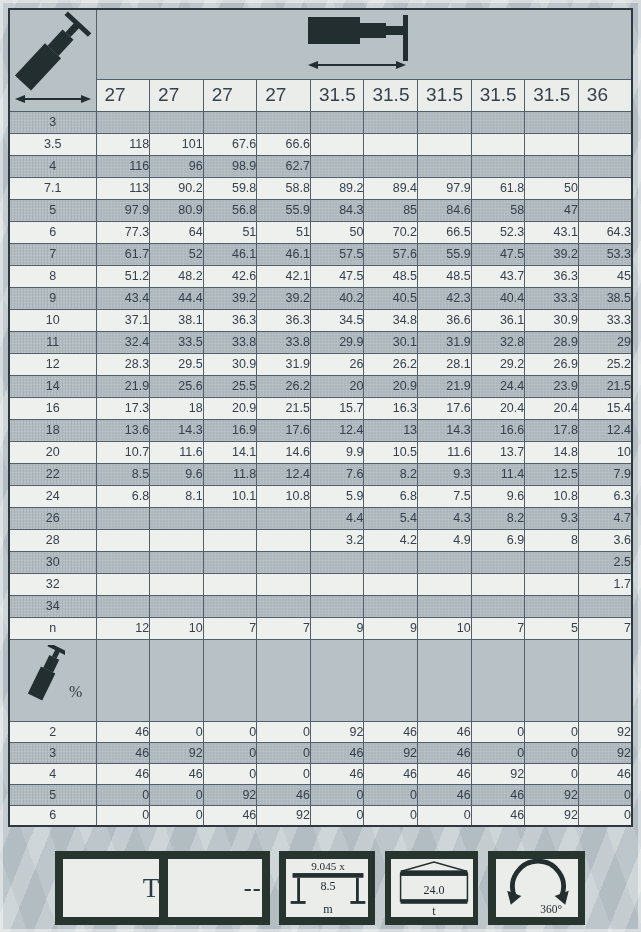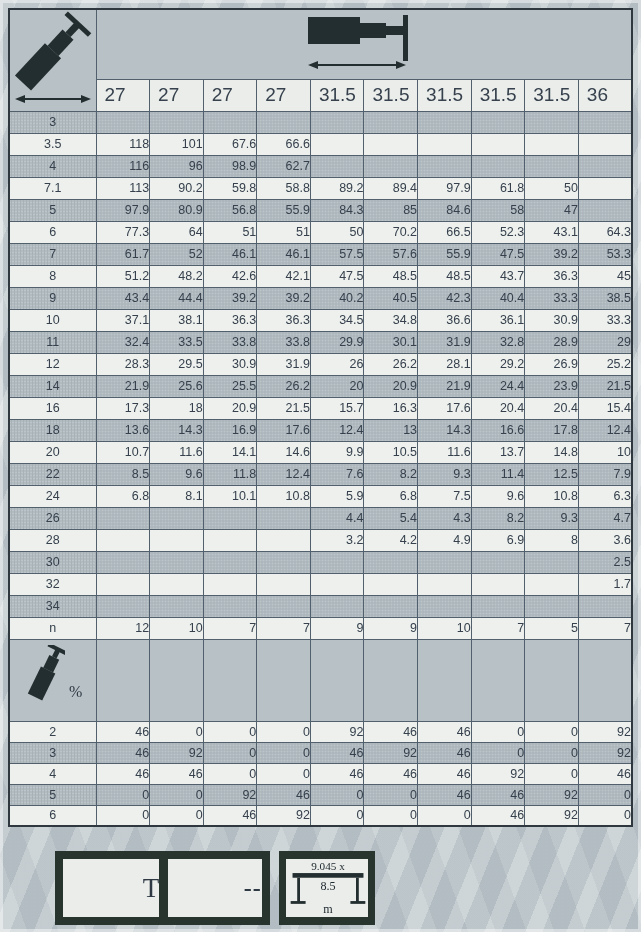--- a/index.html
+++ b/index.html
@@ -566,16 +566,38 @@
           <rect class="ink" x="9" y="19" width="3" height="26"></rect>
           <rect class="ink" x="72" y="19" width="3" height="26"></rect>
           <rect class="ink" x="2" y="44" width="16" height="3"></rect>
           <rect class="ink" x="66" y="44" width="16" height="3"></rect>
           <text x="42" y="32" font-size="13" text-anchor="middle">8.5</text>
           <text x="42" y="57" font-size="13" text-anchor="middle">m</text>
         </svg>
       </div>
     </div>
 
-
+    <div class="fgroup g3">
+      <div class="fbox b-icon">
+        <svg width="78" height="58" viewBox="0 0 84 62">
+          <polyline class="stroke-ink" points="7,13 42,3 77,13" stroke-width="1.6"></polyline>
+          <rect class="ink" x="6" y="12" width="72" height="6"></rect>
+          <rect class="stroke-ink" x="6" y="15" width="72" height="30" stroke-width="1.6"></rect>
+          <rect class="ink" x="6" y="43" width="72" height="5"></rect>
+          <text x="42" y="37" font-size="13" text-anchor="middle">24.0</text>
+          <text x="42" y="60" font-size="13" text-anchor="middle">t</text>
+        </svg>
+      </div>
+    </div>
+
+    <div class="fgroup g4">
+      <div class="fbox b-icon">
+        <svg width="80" height="58" viewBox="0 0 90 66">
+          <path class="stroke-ink" d="M18,42 A29,29 0 1 1 72,42" stroke-width="5.5"></path>
+          <polygon class="ink" points="14,52 10,36 26,42"></polygon>
+          <polygon class="ink" points="76,52 64,42 80,36"></polygon>
+          <text x="60" y="62" font-size="13" text-anchor="middle">360°</text>
+        </svg>
+      </div>
+    </div>
   </div>
 
 </div>
 
 </body></html>

